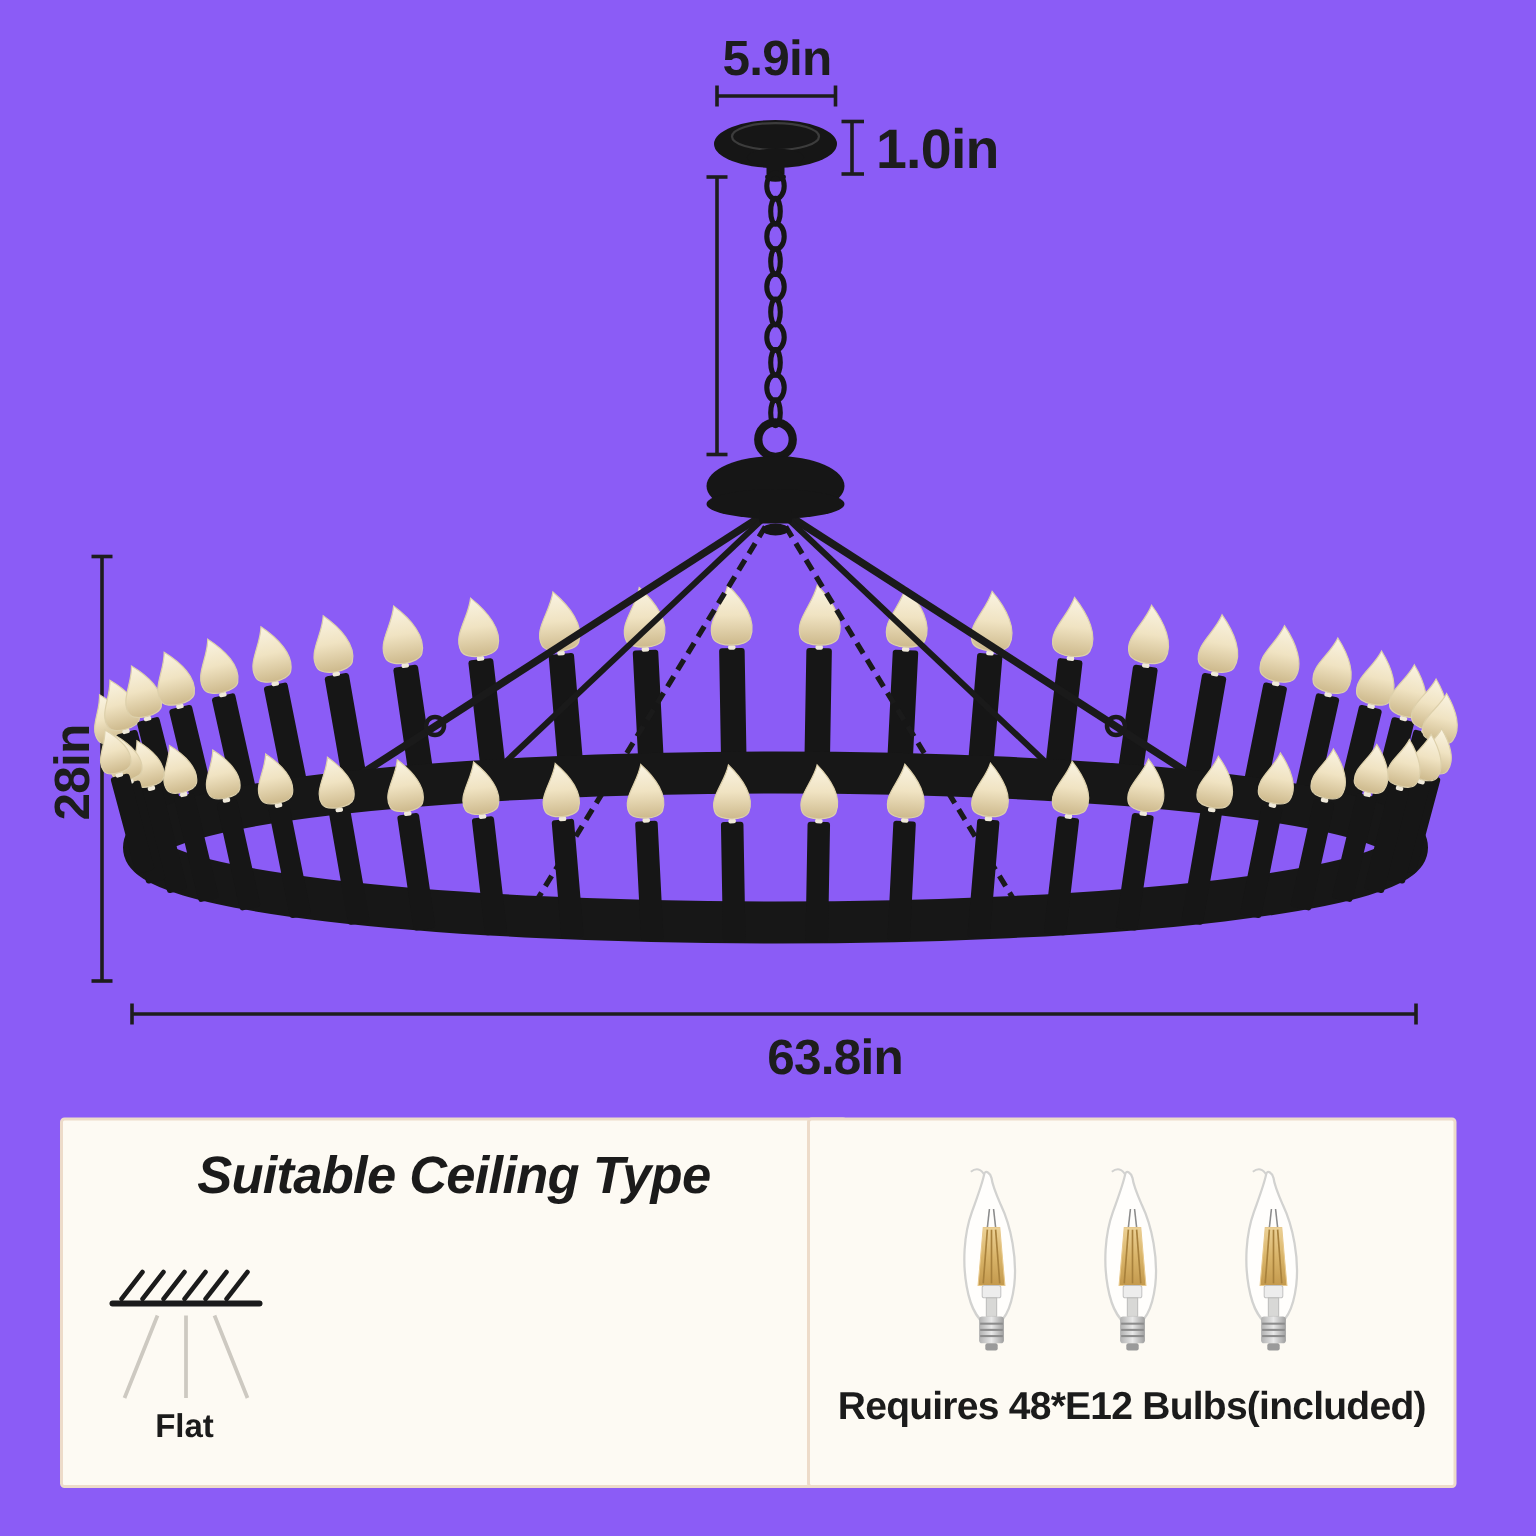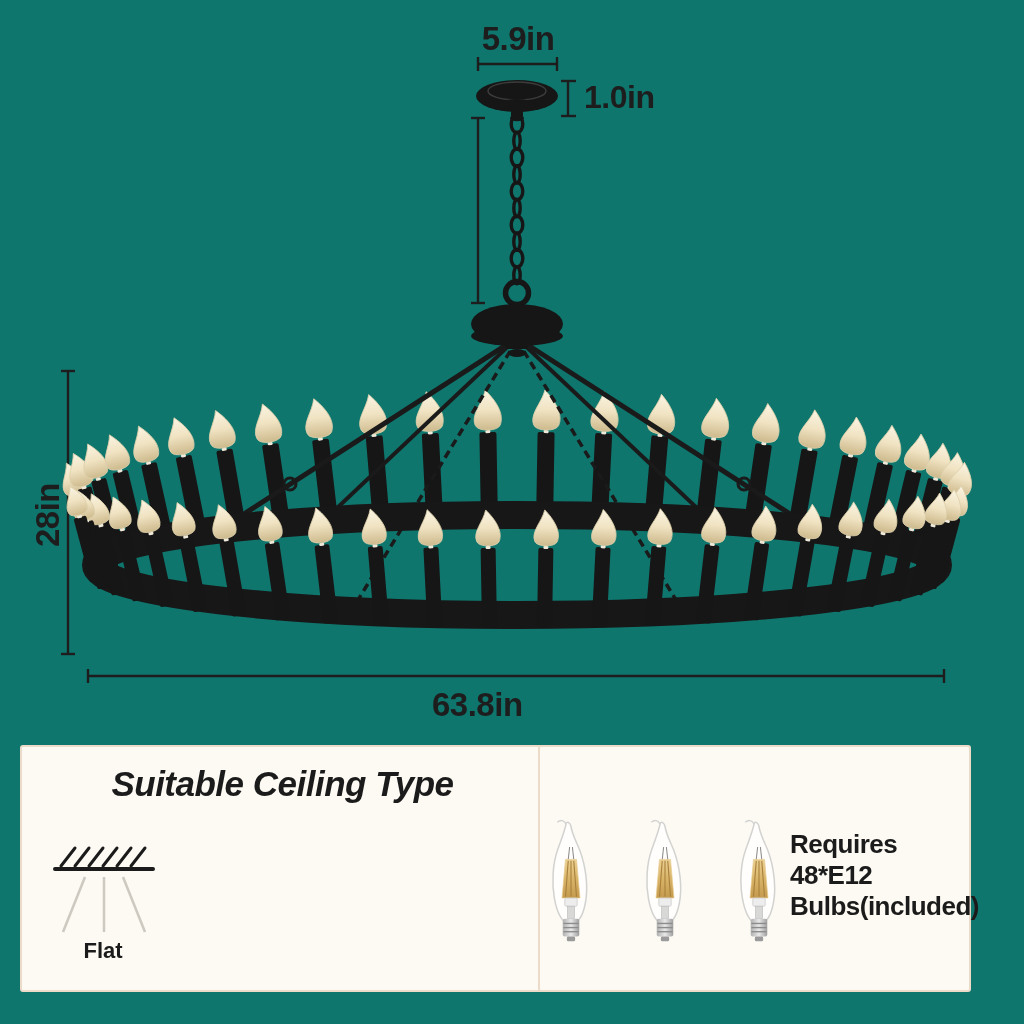--- a/index.html
+++ b/index.html
@@ -1,29 +1,29 @@
 <!DOCTYPE html>
 <html><head>
 <meta charset="utf-8">
 <style>
   *{margin:0;padding:0;box-sizing:border-box}
   html,body{background:#fbf6ed}
   body{font-family:"Liberation Sans",sans-serif}
-  .stage{position:relative;width:1024px;height:1024px;background:#0f766e;overflow:hidden}
+  .stage{position:relative;width:1024px;height:1024px;background:#8b5cf6;overflow:hidden}
   .stage svg{display:block}
   #chand{position:absolute;left:0;top:0}
   .dim{position:absolute;font-weight:bold;color:#1d1d1d;letter-spacing:-0.5px}
   #label-canopy-width{left:433px;top:20px;width:170px;text-align:center;font-size:33px}
-  #label-canopy-height{left:584px;top:79px;font-size:32px}
+  #label-canopy-height{left:584px;top:79px;font-size:37px}
   #label-chain{left:175px;top:189px;width:378px;text-align:center;font-size:30px;line-height:38px}
   #label-height{left:-37px;top:496px;width:170px;text-align:center;font-size:33px;transform:rotate(-90deg)}
-  #label-diameter{left:432px;top:686px;width:170px;text-align:left;font-size:33px}
+  #label-diameter{left:432px;top:686px;width:170px;text-align:right;font-size:33px}
   .panel{position:absolute;top:745px;height:247px;background:#fdfaf3;border:2px solid #eddbc9;border-radius:3px}
-  #ceiling-panel{left:20px;width:525px}
-  #bulb-panel{left:538px;width:433px;display:flex;align-items:center}
+  #ceiling-panel{left:40px;width:525px}
+  #bulb-panel{left:538px;width:433px;display:flex;flex-direction:column;align-items:center}
   .panel-title{font-style:italic;font-weight:bold;font-size:35px;text-align:center;margin-top:17px;color:#1b1b1b;letter-spacing:-0.5px}
   .ceil-row{display:flex;justify-content:space-between;padding:0 6px;margin-top:20px}
   .ceil-cell{width:150px;display:flex;flex-direction:column;align-items:center}
   .ceil-icon{width:140px;height:112px}
   .ceil-label{font-size:22px;font-weight:bold;color:#1b1b1b;margin-top:2px}
   .bulb-row{display:flex;gap:32px;margin-top:30px}
   .bulb-icon{width:62px;height:131px}
   .bulb-text{font-size:26px;font-weight:bold;color:#1b1b1b;margin-top:14px;letter-spacing:-0.5px}
 </style>
 </head>

